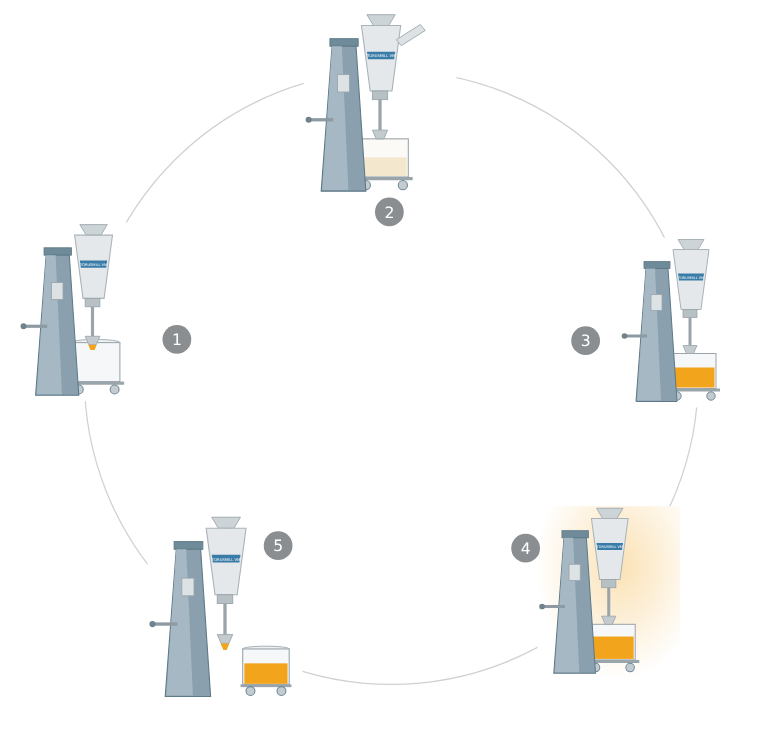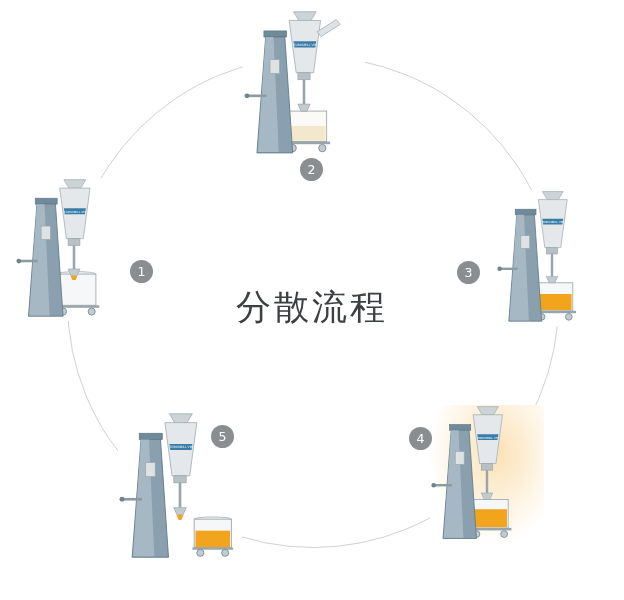--- a/index.html
+++ b/index.html
@@ -59,21 +59,20 @@
       <g id="vessel-cart">
         <rect x="48" y="151" width="52" height="3" fill="#9aa5ab"></rect>
         <circle cx="57" cy="158.5" r="4.2" fill="#c3cbcf" stroke="#6f8a99" stroke-width="1"></circle>
         <circle cx="91" cy="158.5" r="4.2" fill="#c3cbcf" stroke="#6f8a99" stroke-width="1"></circle>
       </g>
     </defs>
   </svg>
 
   <div class="circle"></div>
 
-  <div class="title">分散流程</div>
 
   <div class="machine m1">
     <svg viewBox="0 0 140 170">
       <ellipse cx="73" cy="114" rx="23" ry="3" fill="#eef1f2" stroke="#9aa5ab" stroke-width="0.8"></ellipse>
       <rect x="50" y="114" width="46" height="37" fill="#f6f7f8" stroke="#9aa5ab" stroke-width="1"></rect>
       <use href="#vessel-cart"></use>
       <use href="#machine-body"></use>
       <polygon points="66,116 74,116 72,121 68,121" fill="#f2a41d"></polygon>
     </svg>
   </div>

